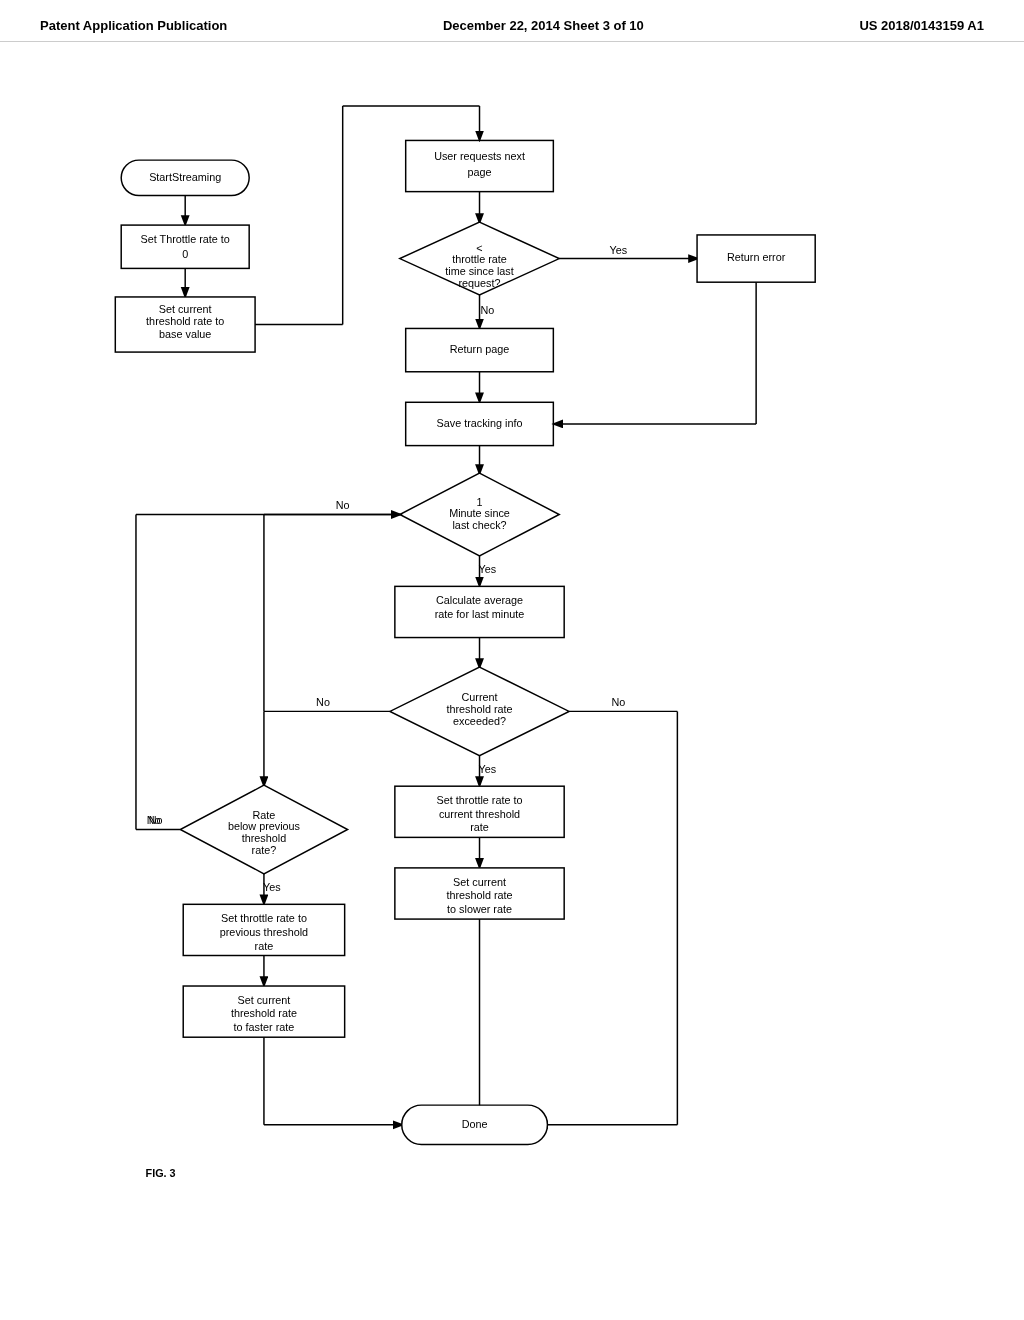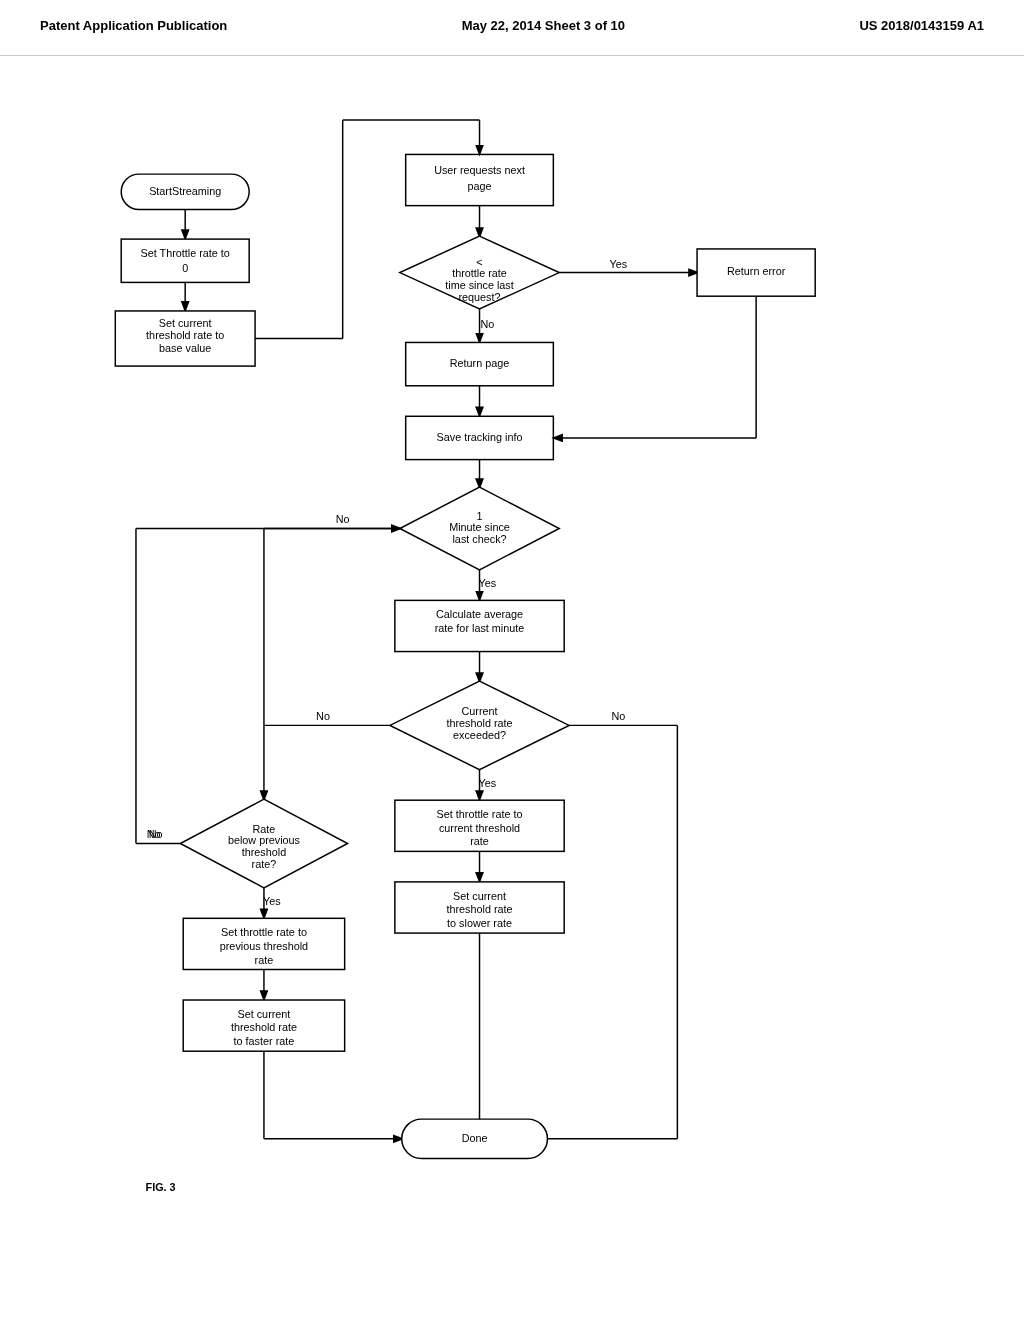--- a/index.html
+++ b/index.html
@@ -8,21 +8,21 @@
       font-family: Arial, sans-serif;
       width: 1024px;
       height: 1320px;
       overflow: hidden;
       position: relative;
     }
 
     .header {
       display: flex;
       justify-content: space-between;
-      padding: 18px 40px 22px 40px;
+      padding: 18px 40px 8px 40px;
       font-size: 13px;
       font-weight: bold;
       border-bottom: 1px solid #ccc;
     }
 
     .diagram-container {
       position: relative;
       width: 100%;
       height: 1260px;
     }
@@ -63,21 +63,21 @@
       fill: none;
       stroke: black;
       stroke-width: 1.5;
     }
   </style>
 </head>
 <body>
 
 <div class="header">
   <span>Patent Application Publication</span>
-  <span>May 22, 2014   Sheet 3 of 10</span>
+  <span>December 22, 2014   Sheet 3 of 10</span>
   <span>US 2018/0143159 A1</span>
 </div>
 
 <div class="diagram-container">
   <svg viewBox="0 0 1024 1280" xmlns="http://www.w3.org/2000/svg">
     <defs>
       <marker id="arrowhead" markerWidth="8" markerHeight="8" refX="6" refY="3" orient="auto">
         <path d="M0,0 L0,6 L8,3 z" fill="black"></path>
       </marker>
     </defs>

